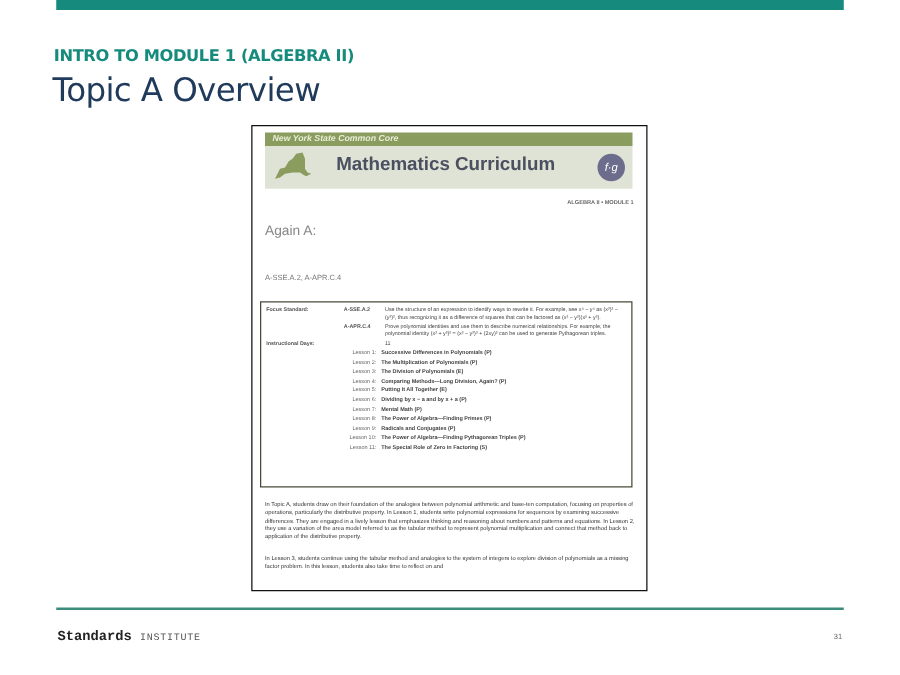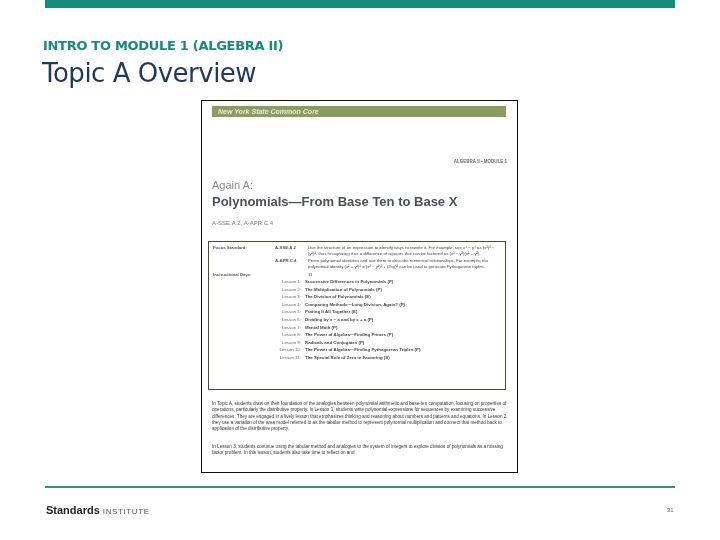--- a/index.html
+++ b/index.html
@@ -32,41 +32,47 @@
     .t-desc { margin-left: 95px; }
     .t-lesson { position: relative; font-size: 4.4px; line-height: 7.6px; color: #444; }
     .t-lesson .num { display: inline-block; width: 58px; text-align: right; margin-left: 30px; color: #666; }
     .t-lesson .ttl { margin-left: 4px; font-weight: bold; color: #444; }
 
     .doc-para { position: absolute; left: 10px; width: 296px; font-size: 4.6px; line-height: 6.3px; color: #333; }
     .doc-para.p1 { top: 300px; }
     .doc-para.p2 { top: 343px; }
 
     .footer-line { position: absolute; left: 45px; top: 486px; width: 630px; height: 1.5px; background: #3b8c7c; }
-    .footer-brand { position: absolute; left: 46px; top: 504px; font-family: Liberation Sans, sans-serif; font-size: 11px; color: #222; }
+    .footer-brand { position: absolute; left: 46px; top: 504px; font-family: Liberation Mono, monospace; font-size: 11px; color: #222; }
     .footer-brand b { font-weight: bold; }
     .footer-brand span { font-size: 8px; letter-spacing: 0.6px; color: #555; }
     .page-num { position: absolute; left: 667px; top: 507px; font-size: 6px; color: #666; }
   </style>
 </head>
 <body>
 
 <div class="top-bar"></div>
 
 <div class="kicker">INTRO TO MODULE 1 (ALGEBRA II)</div>
 <div class="slide-title">Topic A Overview</div>
 
 <div class="doc-frame">
   <div class="doc-header">
     <div class="doc-header-band">New York State Common Core</div>
+    <div class="doc-header-main">
+      <svg class="ny-icon" viewBox="0 0 32 26">
+        <path d="M2 22 L6 14 L10 13 L13 8 L16 6 L19 2 L24 1 L26 6 L26 14 L28 17 L31 18 L27 20 L25 19 L22 17 L16 17 L10 18 L6 21 Z" fill="#8a9c5e"></path>
+      </svg>
+      <div class="doc-header-title">Mathematics Curriculum</div>
+      <div class="fg-badge">f·g</div>
+    </div>
   </div>
 
   <div class="doc-module-label">ALGEBRA II • MODULE 1</div>
   <div class="doc-topic-label">Again A:</div>
-  <div class="doc-topic-title">Polynomials—From Base Ten to Base X</div>
   <div class="doc-standards-code">A-SSE.A.2, A-APR.C.4</div>
 
   <div class="doc-table">
     <div class="t-row">
       <span class="t-label">Focus Standard:</span>
       <span class="t-code">A-SSE.A.2</span>
       <div class="t-desc">Use the structure of an expression to identify ways to rewrite it. For example, see x⁴ − y⁴ as (x²)² − (y²)², thus recognizing it as a difference of squares that can be factored as (x² − y²)(x² + y²).</div>
     </div>
     <div class="t-row" style="margin-top:2px;">
       <span class="t-code">A-APR.C.4</span>

